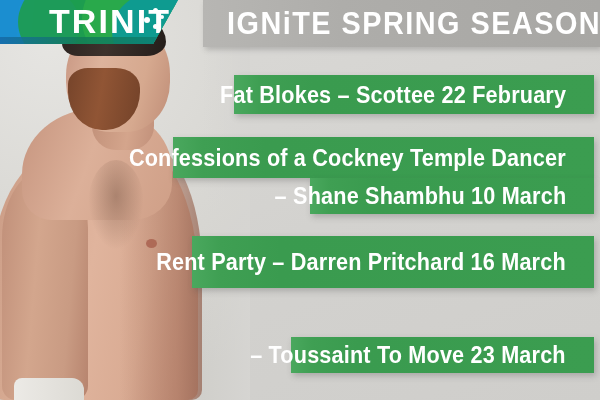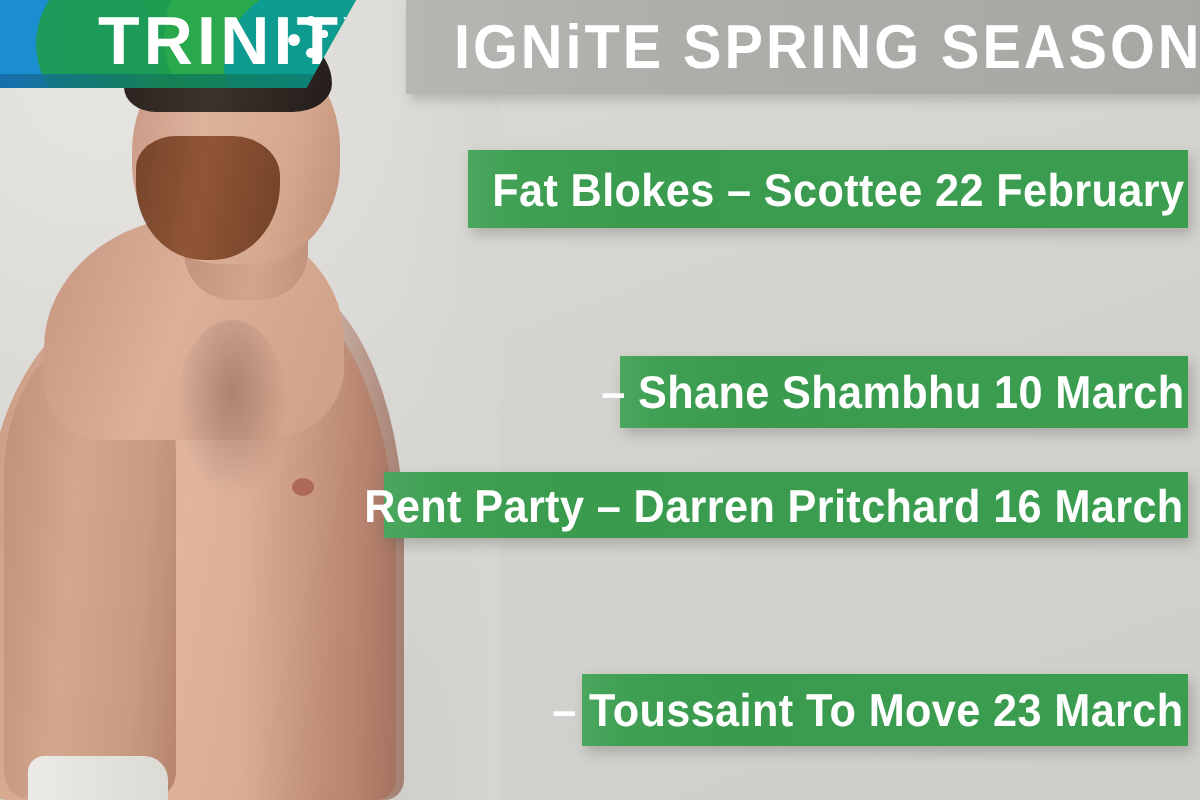--- a/index.html
+++ b/index.html
@@ -282,41 +282,41 @@
   
   .band {
     position: absolute;
     right: 6px;
     background: linear-gradient(90deg, #4aa85e 0%, #3f9f53 7%, #3a9b4f 22%, #3b9d50 100%);
     box-shadow: 2px 3px 6px rgba(80,80,78,0.30);
     display: flex;
     align-items: center;
     justify-content: flex-end;
     box-sizing: border-box;
-    padding: 0 2px 0 18px;
+    padding: 0 28px 0 18px;
   }
   .band .band-text {
     color: #ffffff;
     font-family: "Liberation Sans Narrow", "Liberation Sans", sans-serif;
     font-weight: bold;
     font-size: 23px;
     line-height: 24px;
     letter-spacing: 0.2px;
     white-space: nowrap;
     transform: scaleX(0.94);
     transform-origin: right center;
   }
 
   
   #band-1 { top: 75px;  height: 39px; left: 234px; }
   
   #band-2a { top: 137px; height: 41px; left: 173px; }
   #band-2b { top: 178px; height: 36px; left: 310px; }
   
-  #band-3 { top: 236px; height: 33px; left: 192px; }
+  #band-3 { top: 236px; height: 52px; left: 192px; }
   
   #band-4a { top: 297px; height: 40px; left: 329px; }
   #band-4b { top: 337px; height: 36px; left: 291px; text-align: right; }
 
   #band-2b .band-text,
   #band-4b .band-text { font-size: 23px; }
 </style>
 </head>
 <body>
 
@@ -356,20 +356,23 @@
   </div>
 
   <div class="headline-band">
     <div class="headline-text">IGNiTE SPRING SEASON</div>
   </div>
 
   <div class="band" id="band-1">
     <span class="band-text">Fat Blokes – Scottee   22 February</span>
   </div>
 
+  <div class="band" id="band-2a">
+    <span class="band-text">Confessions of a Cockney Temple Dancer</span>
+  </div>
   <div class="band" id="band-2b">
     <span class="band-text">– Shane Shambhu   10 March</span>
   </div>
 
   <div class="band" id="band-3">
     <span class="band-text">Rent Party – Darren Pritchard   16 March</span>
   </div>
 
   <div class="band" id="band-4b">
     <span class="band-text">– Toussaint To Move   23 March</span>

